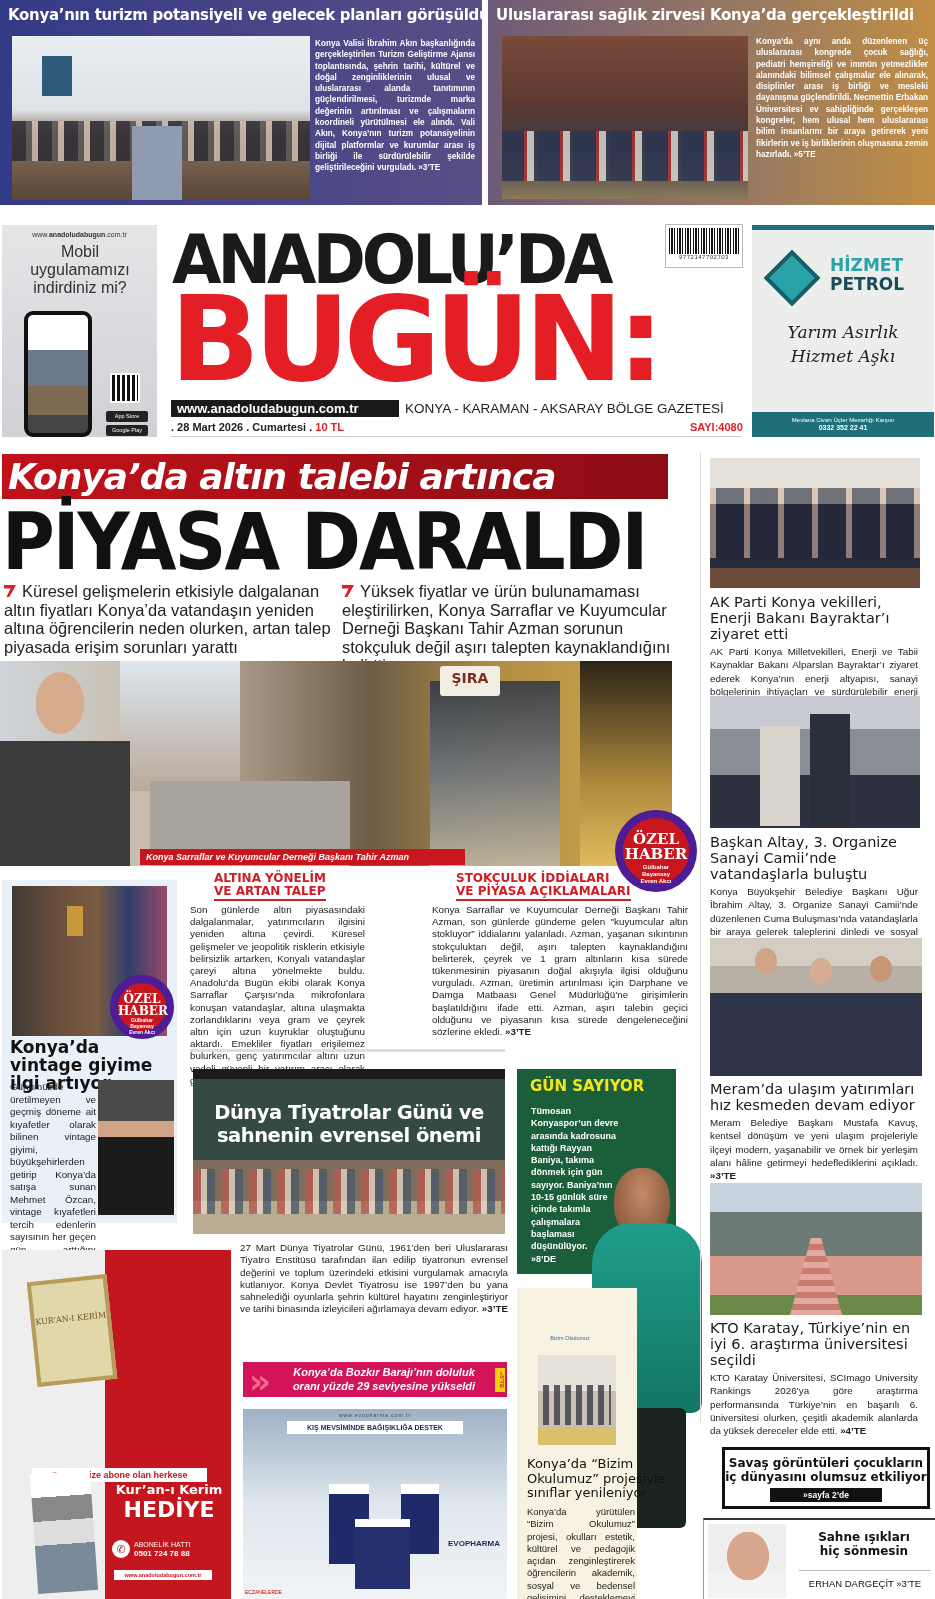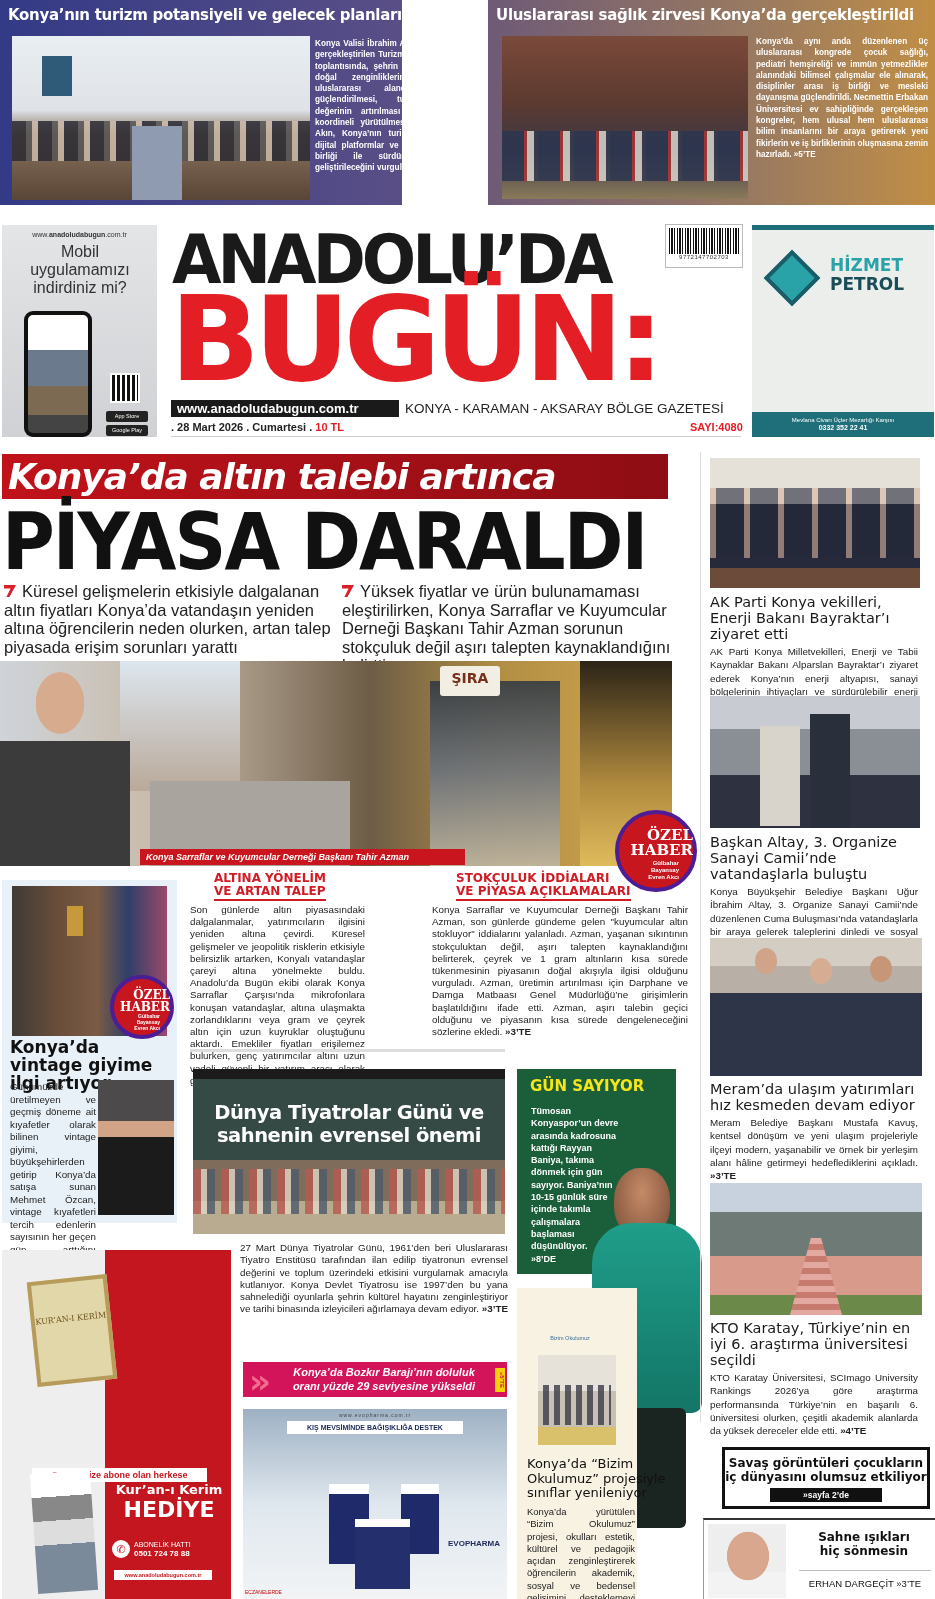--- a/index.html
+++ b/index.html
@@ -16,26 +16,26 @@
 .logo2{font-family:"DejaVu Sans",sans-serif;font-weight:900;font-size:118px;letter-spacing:-6px;color:#e31e24;line-height:1;}
 
 .redbar{background:linear-gradient(90deg,#c1121a,#8e0d14);color:#fff;font-family:"DejaVu Sans",sans-serif;font-style:italic;font-weight:bold;font-size:36px;letter-spacing:-1px;line-height:46px;padding-left:6px;}
 .bighead{font-family:"DejaVu Sans",sans-serif;font-weight:900;font-size:72px;letter-spacing:-2px;color:#111;line-height:1;transform:scaleY(1.08);transform-origin:top left;}
 .spot{font-size:16.5px;line-height:18.5px;color:#222;}
 .arrow{display:inline-block;width:12px;height:12px;background:#d92027;clip-path:polygon(0 30%,55% 30%,20% 100%,45% 100%,100% 0,100% 0,0 0);margin-right:6px;}
 .rhead{font-family:"DejaVu Sans",sans-serif;font-size:14.5px;line-height:16px;color:#1a1a1a;}
 .rtext{font-size:9.8px;line-height:13.3px;text-align:justify;color:#222;}
 .sechead{color:#d01c24;font-family:"DejaVu Sans",sans-serif;font-weight:bold;font-size:12px;line-height:13px;border-bottom:2px solid #d01c24;display:inline-block;padding-bottom:1px;margin-left:24px;}
 .btext{font-size:9.8px;line-height:12.2px;text-align:justify;color:#222;}
-.ozel{position:absolute;border-radius:50%;background:#c8161e;border:4px solid #4c1d95;color:#fff;text-align:right;font-family:"DejaVu Serif",serif;font-weight:bold;}
+.ozel{position:absolute;border-radius:50%;background:#c8161e;border:8px solid #4c1d95;color:#fff;text-align:center;font-family:"DejaVu Serif",serif;font-weight:bold;}
 </style>
 </head>
 <body>
 
-<div class="topbox" style="left:0;width:402px;background:linear-gradient(90deg,#333a86,#5a4f86);">
+<div class="topbox" style="left:0;width:482px;background:linear-gradient(90deg,#333a86,#5a4f86);">
   <h2>Konya’nın turizm potansiyeli ve gelecek planları görüşüldü</h2>
   <div class="photo" style="left:12px;top:36px;width:298px;height:164px;background:linear-gradient(180deg,#e9eef3 0%,#dfe3e8 45%,#8a7360 60%,#5a4636 100%);">
     <div class="abs" style="left:30px;top:20px;width:30px;height:40px;background:#2f5b78;"></div>
     <div class="abs" style="left:0;top:85px;width:298px;height:40px;background:repeating-linear-gradient(90deg,#2a2a33 0 14px,#555 14px 20px,#cbb9a8 20px 26px);opacity:.85;"></div>
     <div class="abs" style="left:120px;top:90px;width:50px;height:74px;background:#8f9bb0;"></div>
   </div>
   <div class="txt" style="left:315px;top:38px;width:160px;">
     <span>Konya Valisi İbrahim Akın başkanlığında gerçekleştirilen Turizm Geliştirme Ajansı toplantısında, şehrin tarihi, kültürel ve doğal zenginliklerinin ulusal ve uluslararası alanda tanıtımının güçlendirilmesi, turizmde marka değerinin artırılması ve çalışmaların koordineli yürütülmesi ele alındı. Vali Akın, Konya’nın turizm potansiyelinin dijital platformlar ve kurumlar arası iş birliği ile sürdürülebilir şekilde geliştirileceğini vurguladı.</span> <span class="ref">»3’TE</span>
   </div>
 </div>
@@ -73,20 +73,24 @@
   <span>. 28 Mart 2026 . Cumartesi .</span> <span style="color:#e31e24;">10 TL</span>
 </div>
 <div class="abs" style="left:690px;top:420px;font-size:11px;font-weight:bold;color:#e31e24;line-height:14px;">SAYI:4080</div>
 <div class="abs" style="left:171px;top:436px;width:570px;height:1px;background:#ccc;"></div>
 
 <div class="abs" style="left:752px;top:225px;width:182px;height:212px;background:#eceeec;border-top:5px solid #1f6f7a;">
   <div class="abs" style="left:20px;top:28px;width:40px;height:40px;background:#2aa3a8;transform:rotate(45deg);border:4px solid #1a5d68;"></div>
   <div class="abs" style="left:78px;top:26px;font-family:'DejaVu Sans',sans-serif;font-weight:bold;font-size:17px;line-height:19px;">
     <div style="color:#2aa3a8;">HİZMET</div>
     <div style="color:#1a4d58;">PETROL</div>
+  </div>
+  <div class="abs" style="left:0;top:90px;width:182px;text-align:center;font-family:'DejaVu Serif',serif;font-style:italic;font-size:17px;line-height:24px;color:#222;">
+    <div>Yarım Asırlık</div>
+    <div>Hizmet Aşkı</div>
   </div>
   <div class="abs" style="left:0;top:182px;width:182px;height:25px;background:#1f6f7a;color:#fff;font-size:6px;text-align:center;padding-top:4px;line-height:8px;">
     <div>Mevlana Civarı Üçler Mezarlığı Karşısı</div>
     <div style="font-weight:bold;font-size:7px;">0332 352 22 41</div>
   </div>
 </div>
 
 <div class="abs redbar" style="left:2px;top:454px;width:666px;height:45px;">Konya’da altın talebi artınca</div>
 <div class="abs bighead" style="left:2px;top:503px;">PİYASA DARALDI</div>
 <div class="abs spot" style="left:4px;top:582px;width:330px;">

